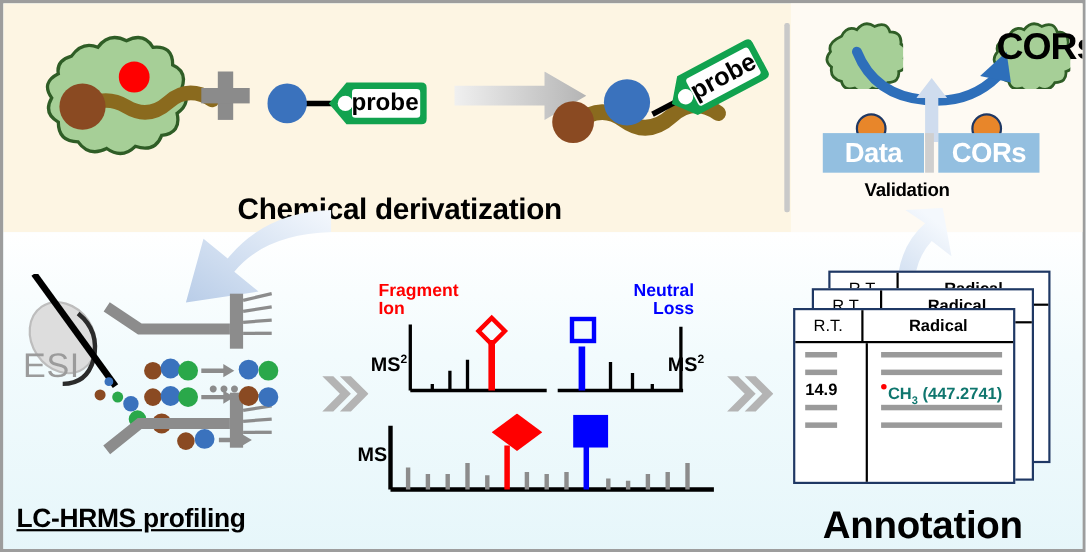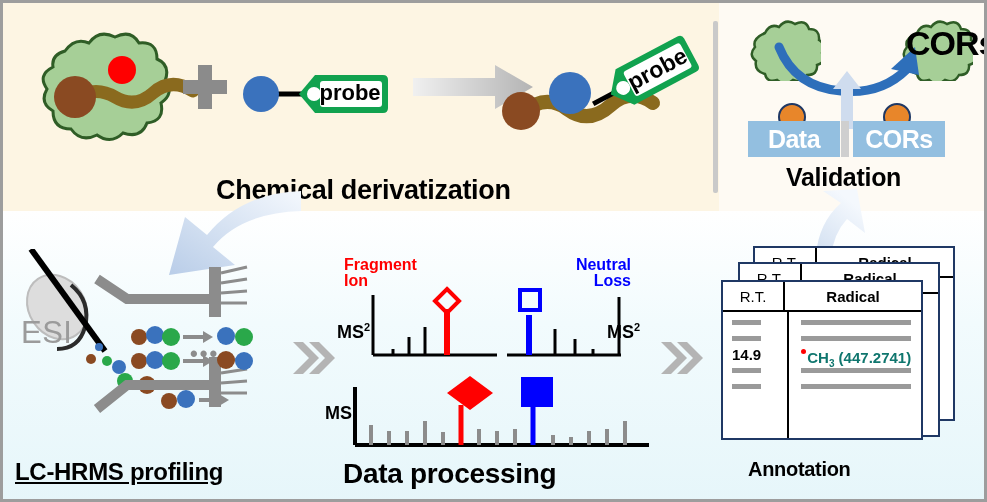--- a/index.html
+++ b/index.html
@@ -39,24 +39,24 @@
 
   
   .caption{
     position:absolute;
     font-weight:bold;
     color:#000;
     white-space:nowrap;
     letter-spacing:-0.3px;
   }
   .cap-chem{left:213px;top:172px;font-size:27px;}
-  .cap-valid{left:783px;top:160px;font-size:25px;}
+  .cap-valid{left:783px;top:160px;font-size:17px;}
   .cap-lc{left:12px;top:455px;font-size:24px;text-decoration:underline;}
   .cap-dp{left:340px;top:455px;font-size:28px;}
-  .cap-ann{left:745px;top:455px;font-size:20px;}
+  .cap-ann{left:745px;top:455px;font-size:35px;}
 
   
   .cloud{position:absolute;}
   .cloud svg{display:block;}
 
   
   .plus{
     position:absolute;left:180px;top:62px;width:44px;height:44px;
   }
   .plus:before,.plus:after{
@@ -454,21 +454,20 @@
     <svg width="46" height="34" viewBox="0 0 46 34">
         <path d="M23 0 L46 17 L23 34 L0 17 Z" fill="#ff0000"></path>
       </svg>
   </div>
   <div class="abs" style="left:518px;top:374px;">
     <svg width="32" height="30" viewBox="0 0 32 30">
         <rect x="0" y="0" width="32" height="30" fill="#0000ff"></rect>
       </svg>
   </div>
 
-  <span class="caption cap-dp">Data processing</span>
 
   <div class="chev" style="left:656px;top:333px;">
     <svg width="44" height="44" viewBox="0 0 44 44">
       <path d="M2 6 L18 22 L2 38 L12 38 L28 22 L12 6 Z" fill="#b4b4b4"></path>
       <path d="M18 6 L34 22 L18 38 L28 38 L44 22 L28 6 Z" fill="#b4b4b4"></path>
     </svg>
   </div>
 
   <div class="card card-back2">
     <div class="card-hdr">

